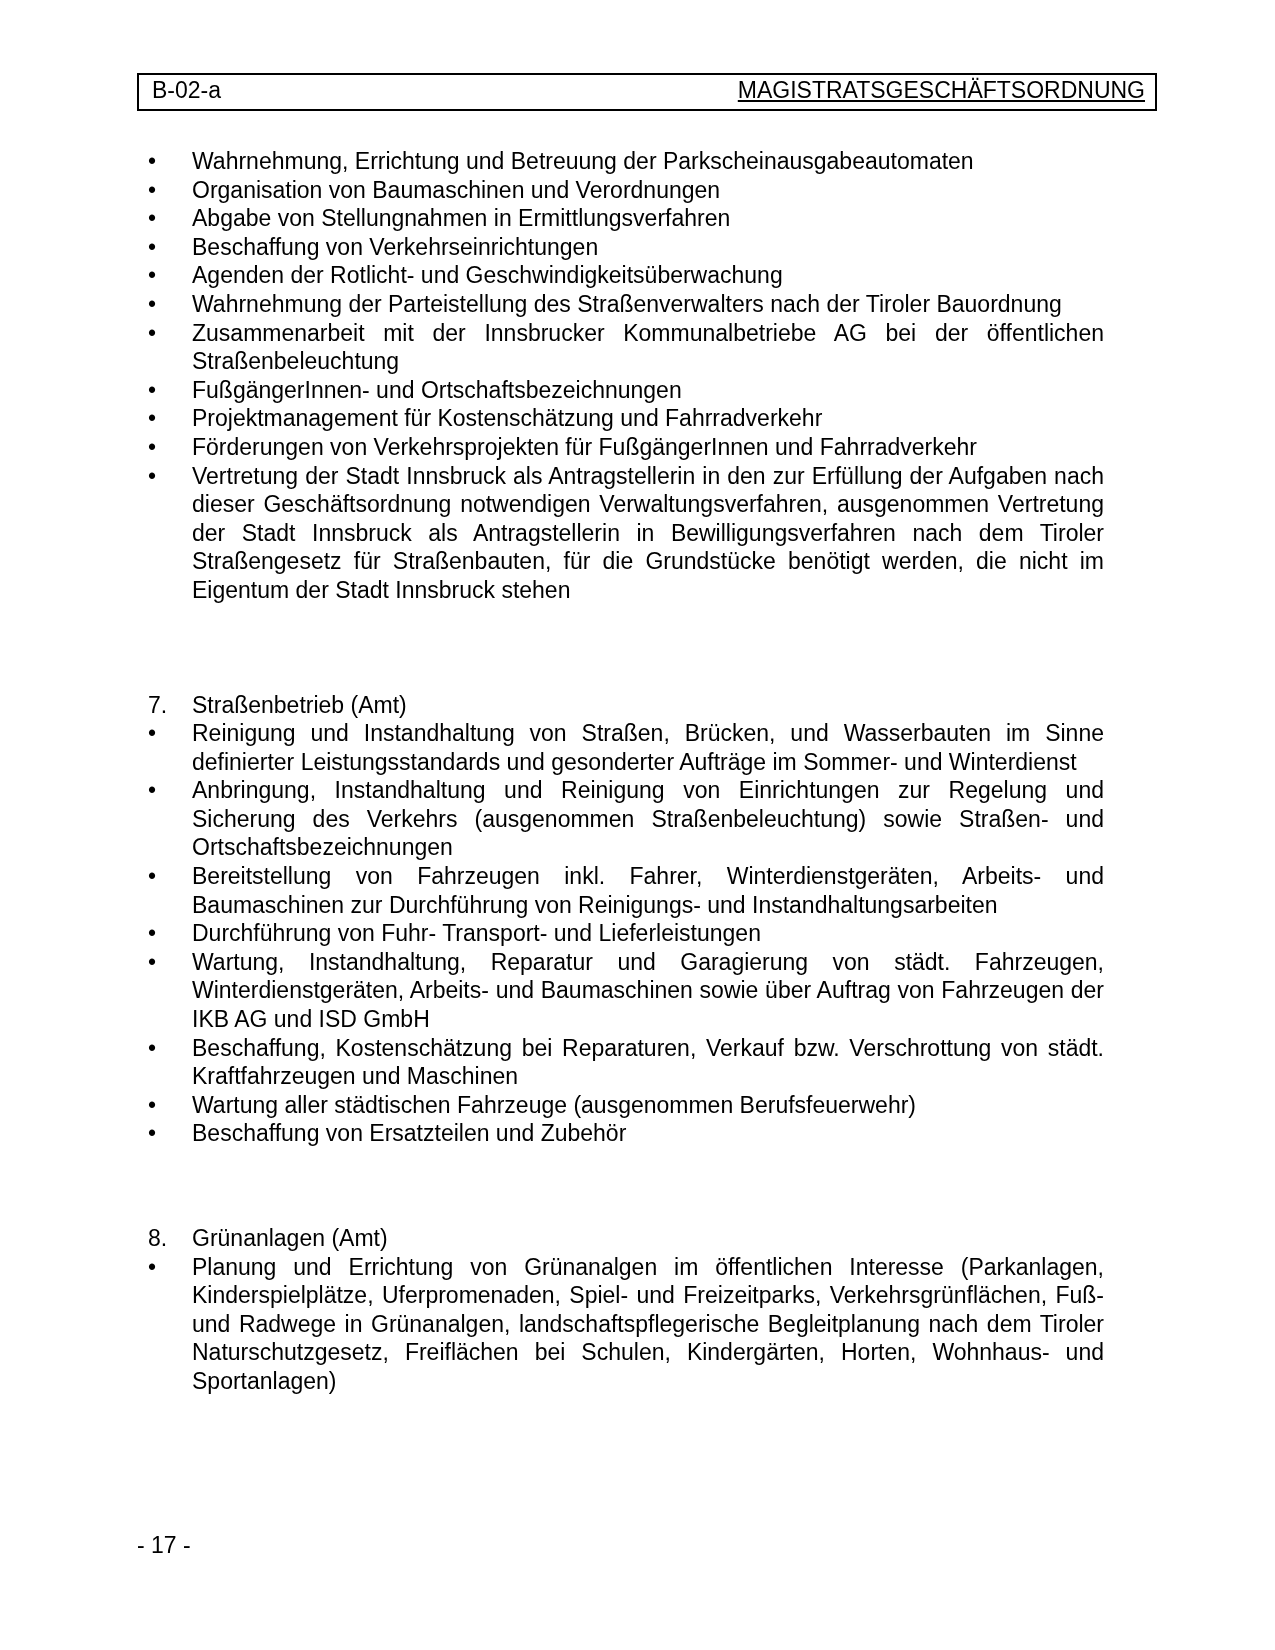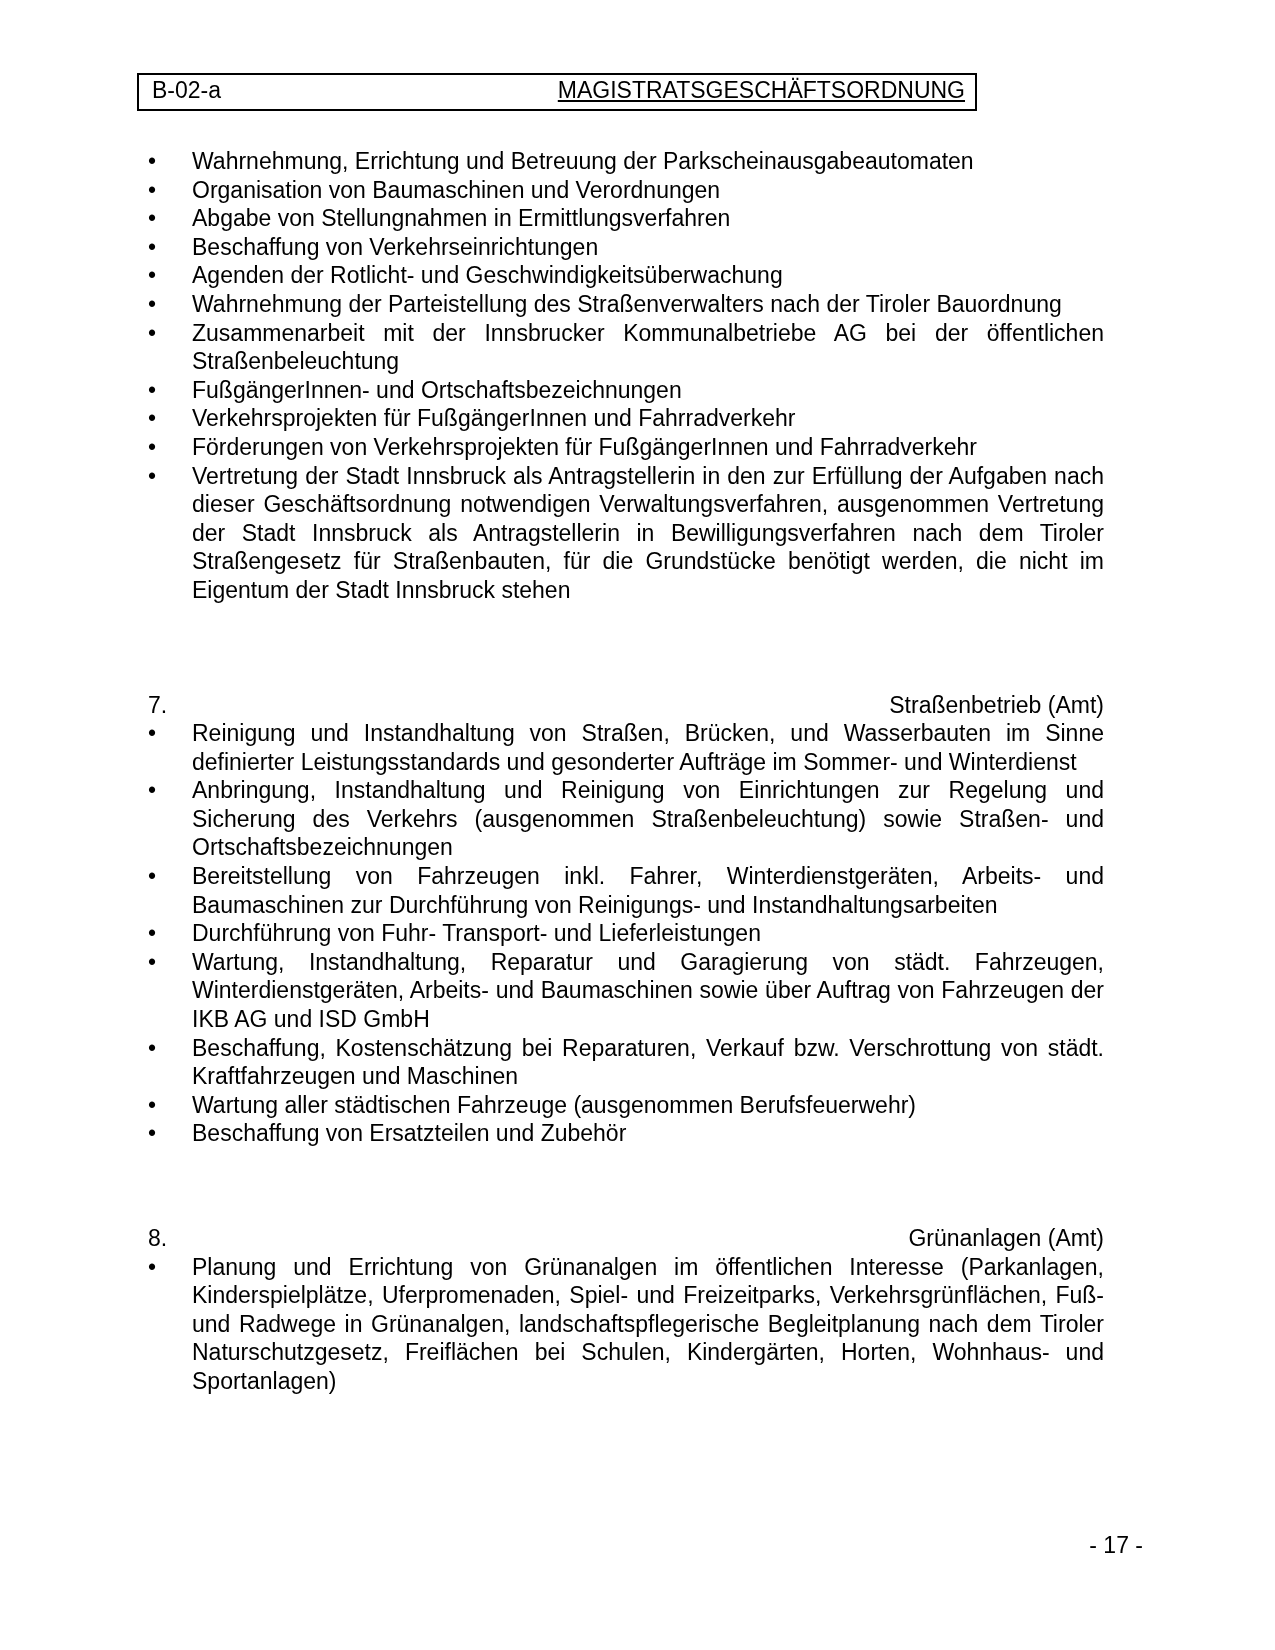--- a/index.html
+++ b/index.html
@@ -9,21 +9,21 @@
     background:#ffffff;
     color:#000000;
     font-family:"Liberation Sans","DejaVu Sans",sans-serif;
     font-size:23px;
     line-height:28.6px;
     overflow:hidden;
   }
   .header-box {
     position:absolute;
     left:137px; top:73px;
-    width:840px;
+    width:1020px;
     box-sizing:border-box;
     border:2px solid #000000;
     padding:1px 10px 4px 13px;
     display:flex;
     justify-content:space-between;
     align-items:flex-start;
   }
   .header-right { text-align:right;text-decoration:underline; }
   .content {
     position:absolute;
@@ -32,28 +32,28 @@
   }
   .row { display:flex; }
   .marker {
     flex:0 0 44px;
     text-align:left;
   }
   .btxt {
     flex:1 1 auto;
     text-align:justify;
   }
-  .head-title { flex:1 1 auto;text-align:right; }
+  .head-title { flex:1 1 auto; }
   .mt-86 { margin-top:86px; }
   .mt-76 { margin-top:76px; }
   .footer {
     position:absolute;
     left:137px; top:1531px;
     width:1006px;
-    text-align:right;
+    text-align:left;
   }
 </style>
 </head>
 <body>
 
 <div class="page">
 
   <div class="header-box">
     <span>B-02-a</span>
     <div class="header-right">
@@ -90,21 +90,21 @@
     <div class="row">
       <span class="marker">•</span>
       <div class="btxt">Zusammenarbeit mit der Innsbrucker Kommunalbetriebe AG bei der öffentlichen Straßenbeleuchtung</div>
     </div>
     <div class="row">
       <span class="marker">•</span>
       <div class="btxt">FußgängerInnen- und Ortschaftsbezeichnungen</div>
     </div>
     <div class="row">
       <span class="marker">•</span>
-      <div class="btxt">Verkehrsprojekten für FußgängerInnen und Fahrradverkehr</div>
+      <div class="btxt">Projektmanagement für Kostenschätzung und Fahrradverkehr</div>
     </div>
     <div class="row">
       <span class="marker">•</span>
       <div class="btxt">Förderungen von Verkehrsprojekten für FußgängerInnen und Fahrradverkehr</div>
     </div>
     <div class="row">
       <span class="marker">•</span>
       <div class="btxt">Vertretung der Stadt Innsbruck als Antragstellerin in den zur Erfüllung der Aufgaben nach dieser Geschäftsordnung notwendigen Verwaltungsverfahren, ausgenommen Vertretung der Stadt Innsbruck als Antragstellerin in Bewilligungsverfahren nach dem Tiroler Straßengesetz für Straßenbauten, für die Grundstücke benötigt werden, die nicht im Eigentum der Stadt Innsbruck stehen</div>
     </div>
 

